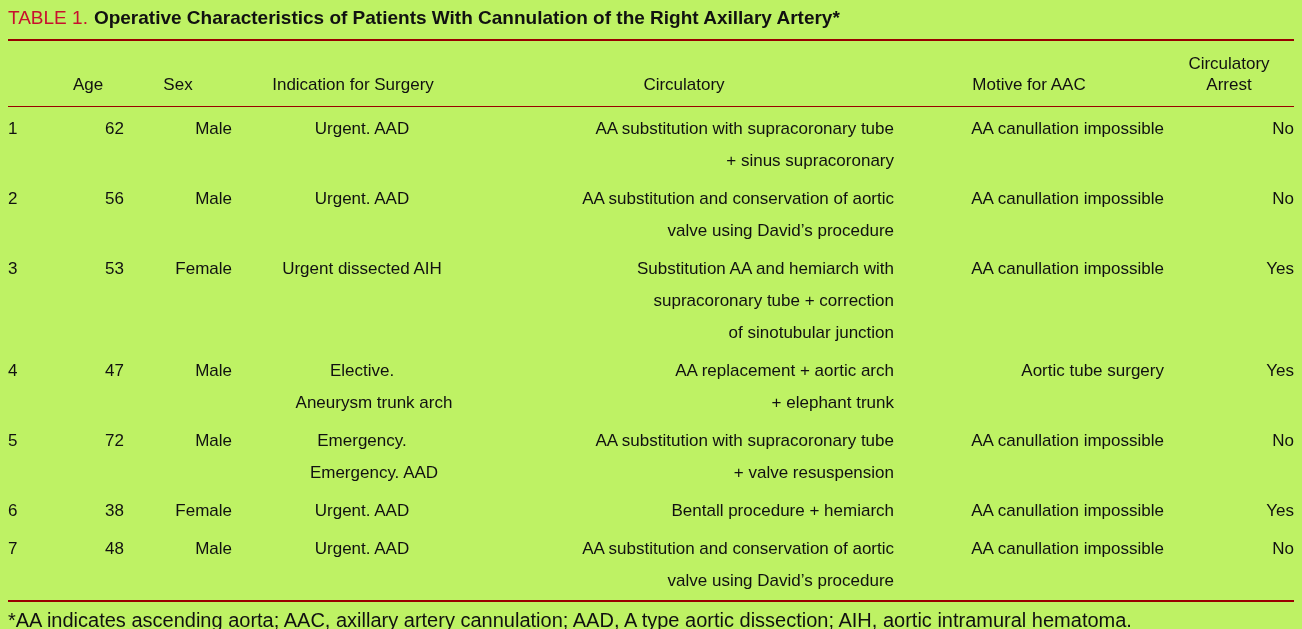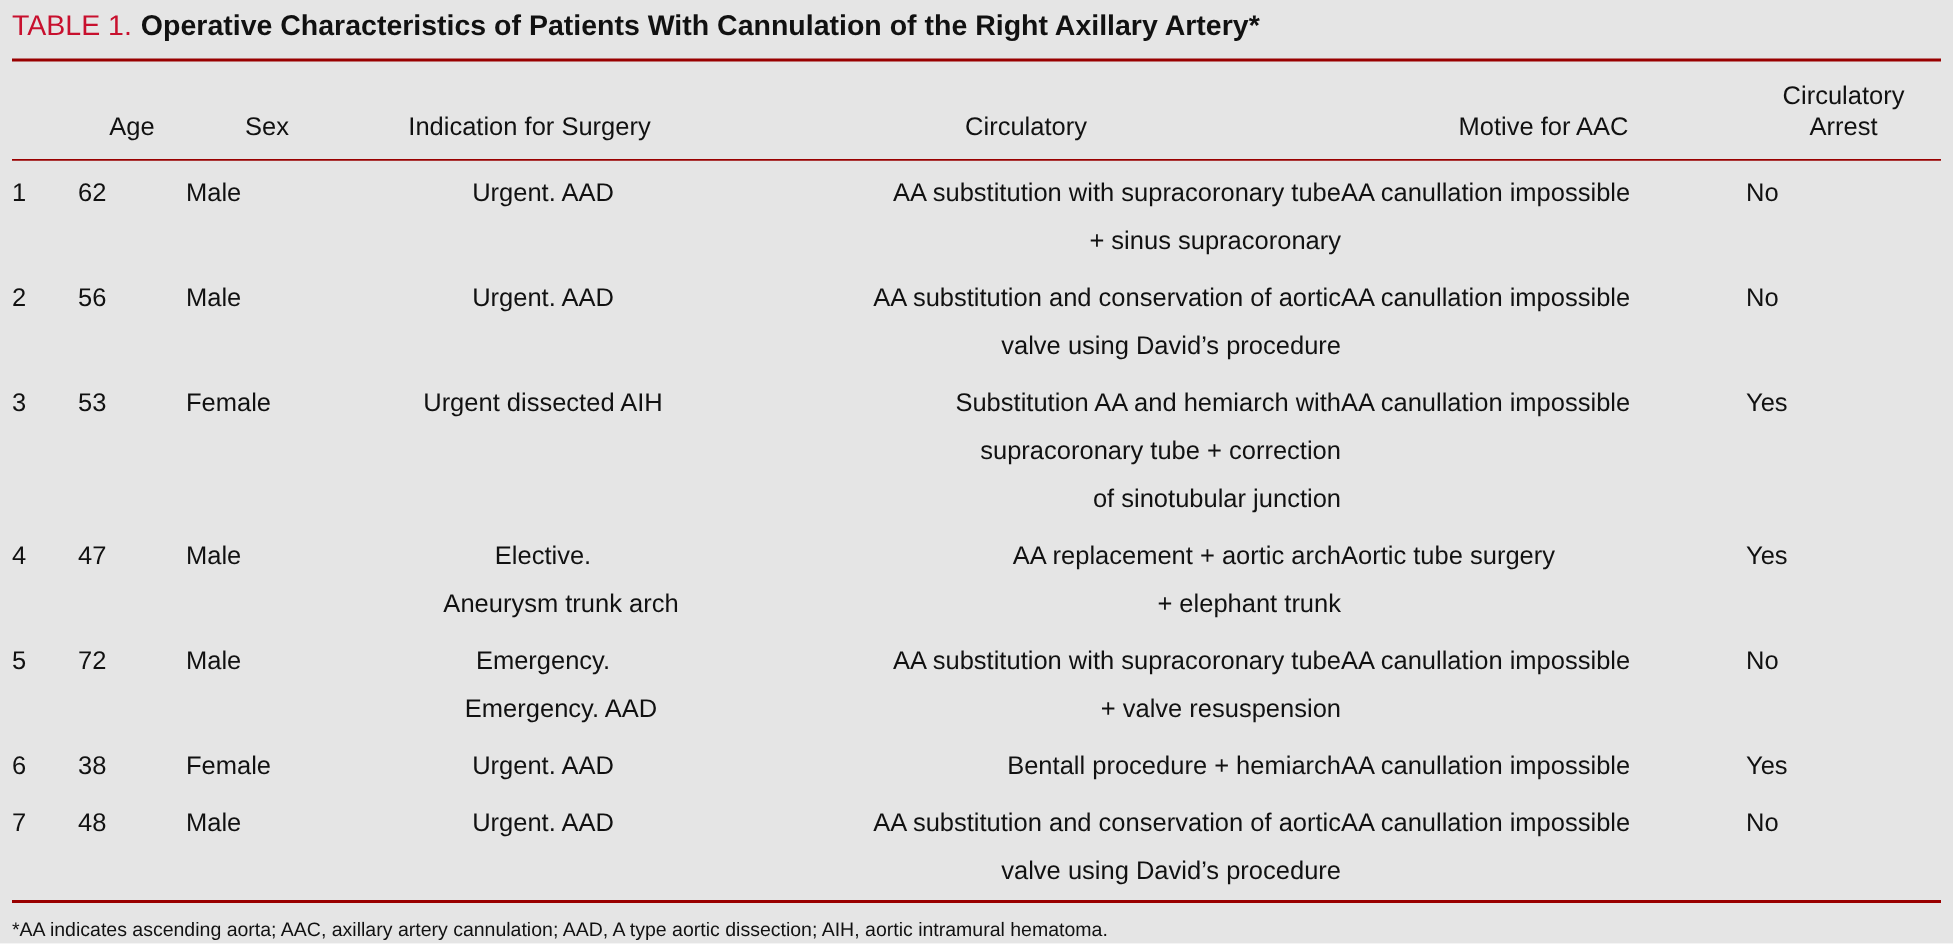--- a/index.html
+++ b/index.html
@@ -11,21 +11,21 @@
   html,body{background:#ffffff;}
   body{
     font-family:"Liberation Sans","DejaVu Sans",sans-serif;
     color:var(--ink);
   }
   .page{
     width:1302px;
     height:629px;
     padding:0 8px;
     overflow:hidden;
-    background:#e5e5e5;
+    background:#bef264;
   }
   
   .title-block{
     padding:7px 0 10px 0;
     border-bottom:2px solid var(--rule-red);
     font-size:19px;
     line-height:22px;
     white-space:nowrap;
   }
   .title-label{
@@ -57,34 +57,34 @@
     padding:12px 0 11px 0;
     border-bottom:1.5px solid var(--rule-red);
     text-align:center;
     line-height:21px;
   }
   thead th.h-num{text-align:left;}
   tbody td{
     vertical-align:top;
     padding:3px 0;
     line-height:32px;
-    text-align:left;
+    text-align:right;
   }
   tbody tr:first-child td{padding-top:6px;}
   td.d-num{text-align:left;}
   td.d-indication{text-align:center;padding-left:18px;}
   td.d-intervention{text-align:right;padding-left:28px;}
   td.d-indication .cont{padding-left:24px;}
   td.d-intervention .cont{padding-left:18px;}
   
   .footnote-block{
     border-top:2px solid var(--rule-red);
     margin-top:0;
     padding-top:8px;
-    font-size:13px;
+    font-size:20px;
     line-height:20px;
   }
 </style>
 </head>
 <body>
 
 <div class="page">
 
   <div class="title-block">
     <span class="title-label">TABLE 1.</span><span class="title-text">Operative Characteristics of Patients With Cannulation of the Right Axillary Artery*</span>

